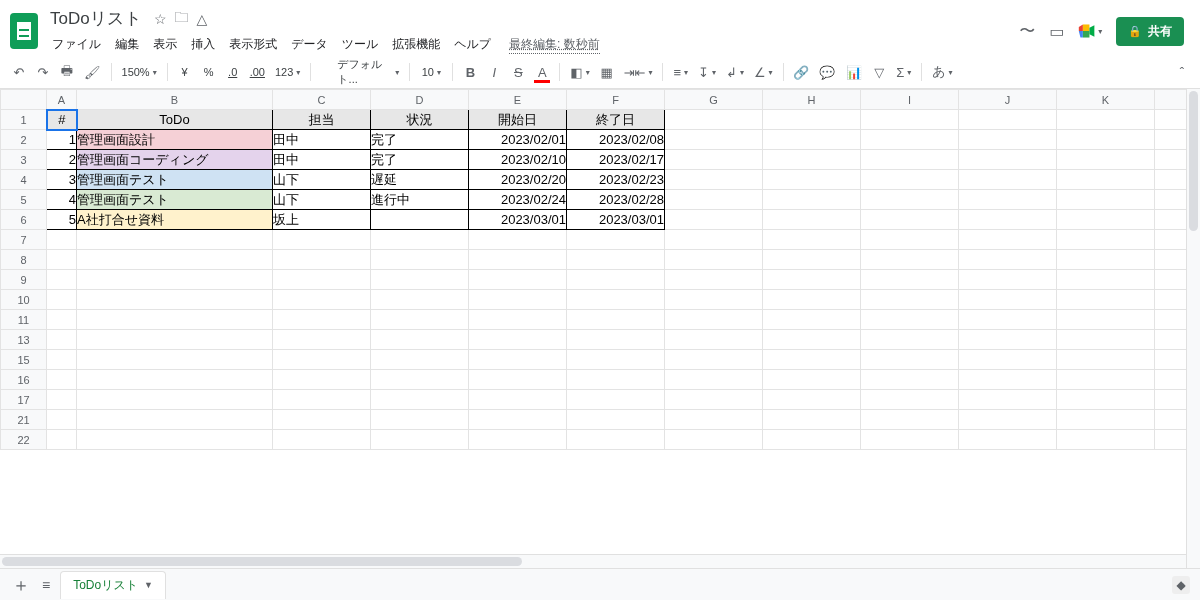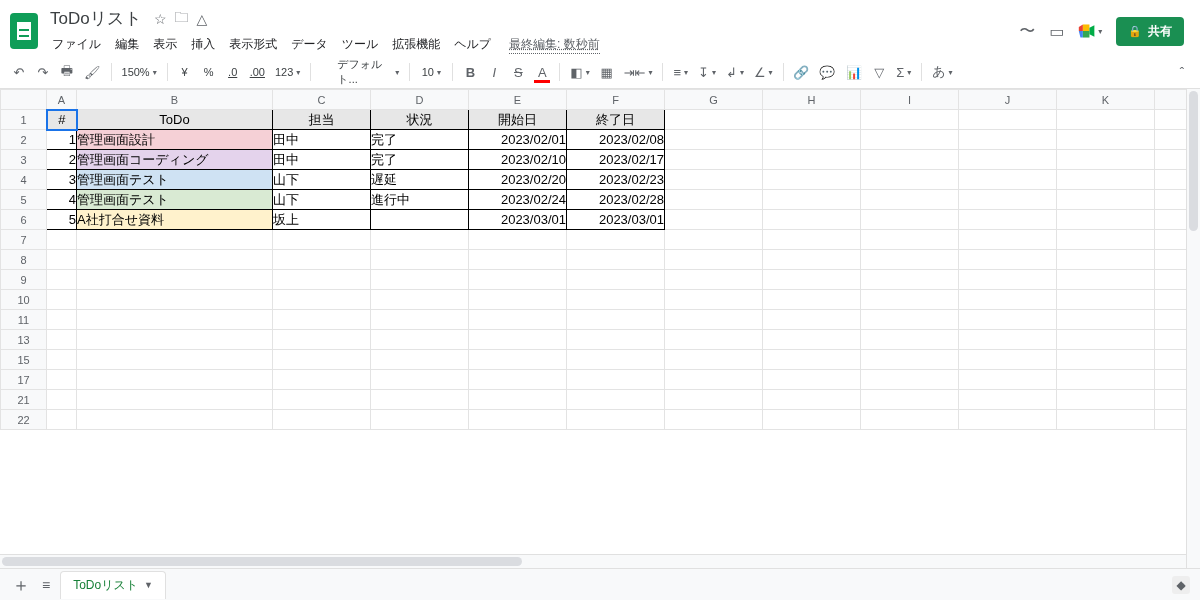--- a/index.html
+++ b/index.html
@@ -372,20 +372,35 @@
             <td class="" style=""></td>
             <td class="" style=""></td>
             <td class="" style=""></td>
             <td class="" style=""></td>
             <td class="" style=""></td>
             <td class="" style=""></td>
             <td class="" style=""></td>
             <td class="" style=""></td>
           </tr>
           <tr>
+            <th class="rowhdr">16</th>
+            <td class="" style=""></td>
+            <td class="" style=""></td>
+            <td class="" style=""></td>
+            <td class="" style=""></td>
+            <td class="" style=""></td>
+            <td class="" style=""></td>
+            <td class="" style=""></td>
+            <td class="" style=""></td>
+            <td class="" style=""></td>
+            <td class="" style=""></td>
+            <td class="" style=""></td>
+            <td class="" style=""></td>
+          </tr>
+          <tr>
             <th class="rowhdr">17</th>
             <td class="" style=""></td>
             <td class="" style=""></td>
             <td class="" style=""></td>
             <td class="" style=""></td>
             <td class="" style=""></td>
             <td class="" style=""></td>
             <td class="" style=""></td>
             <td class="" style=""></td>
             <td class="" style=""></td>

